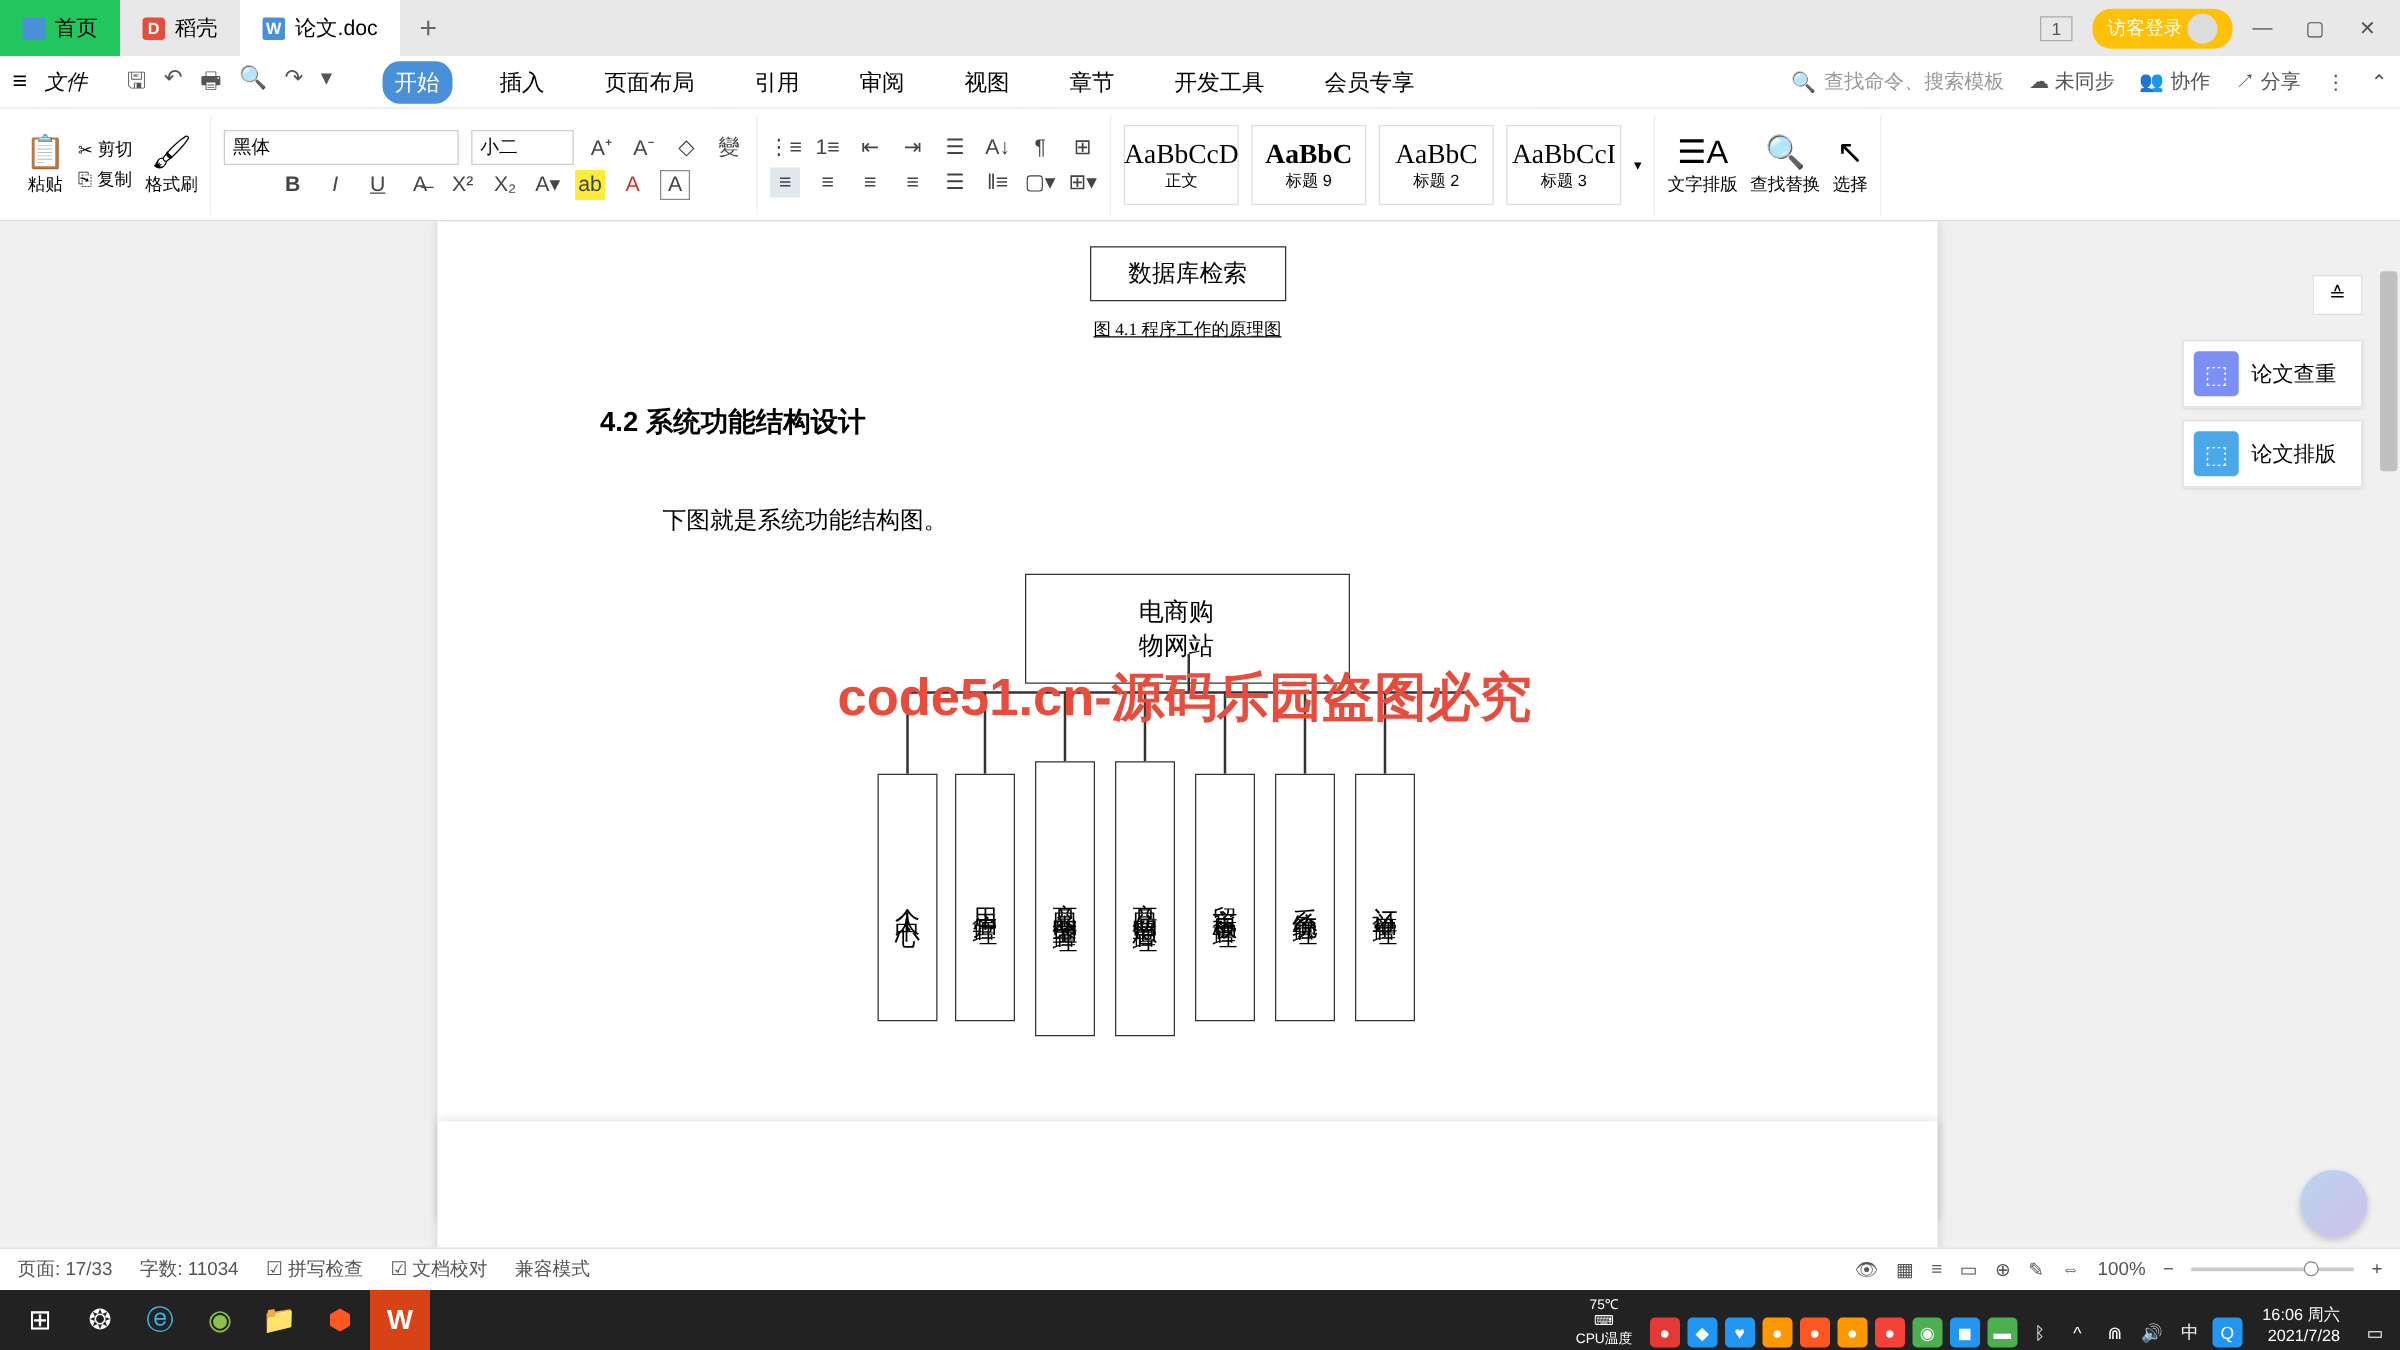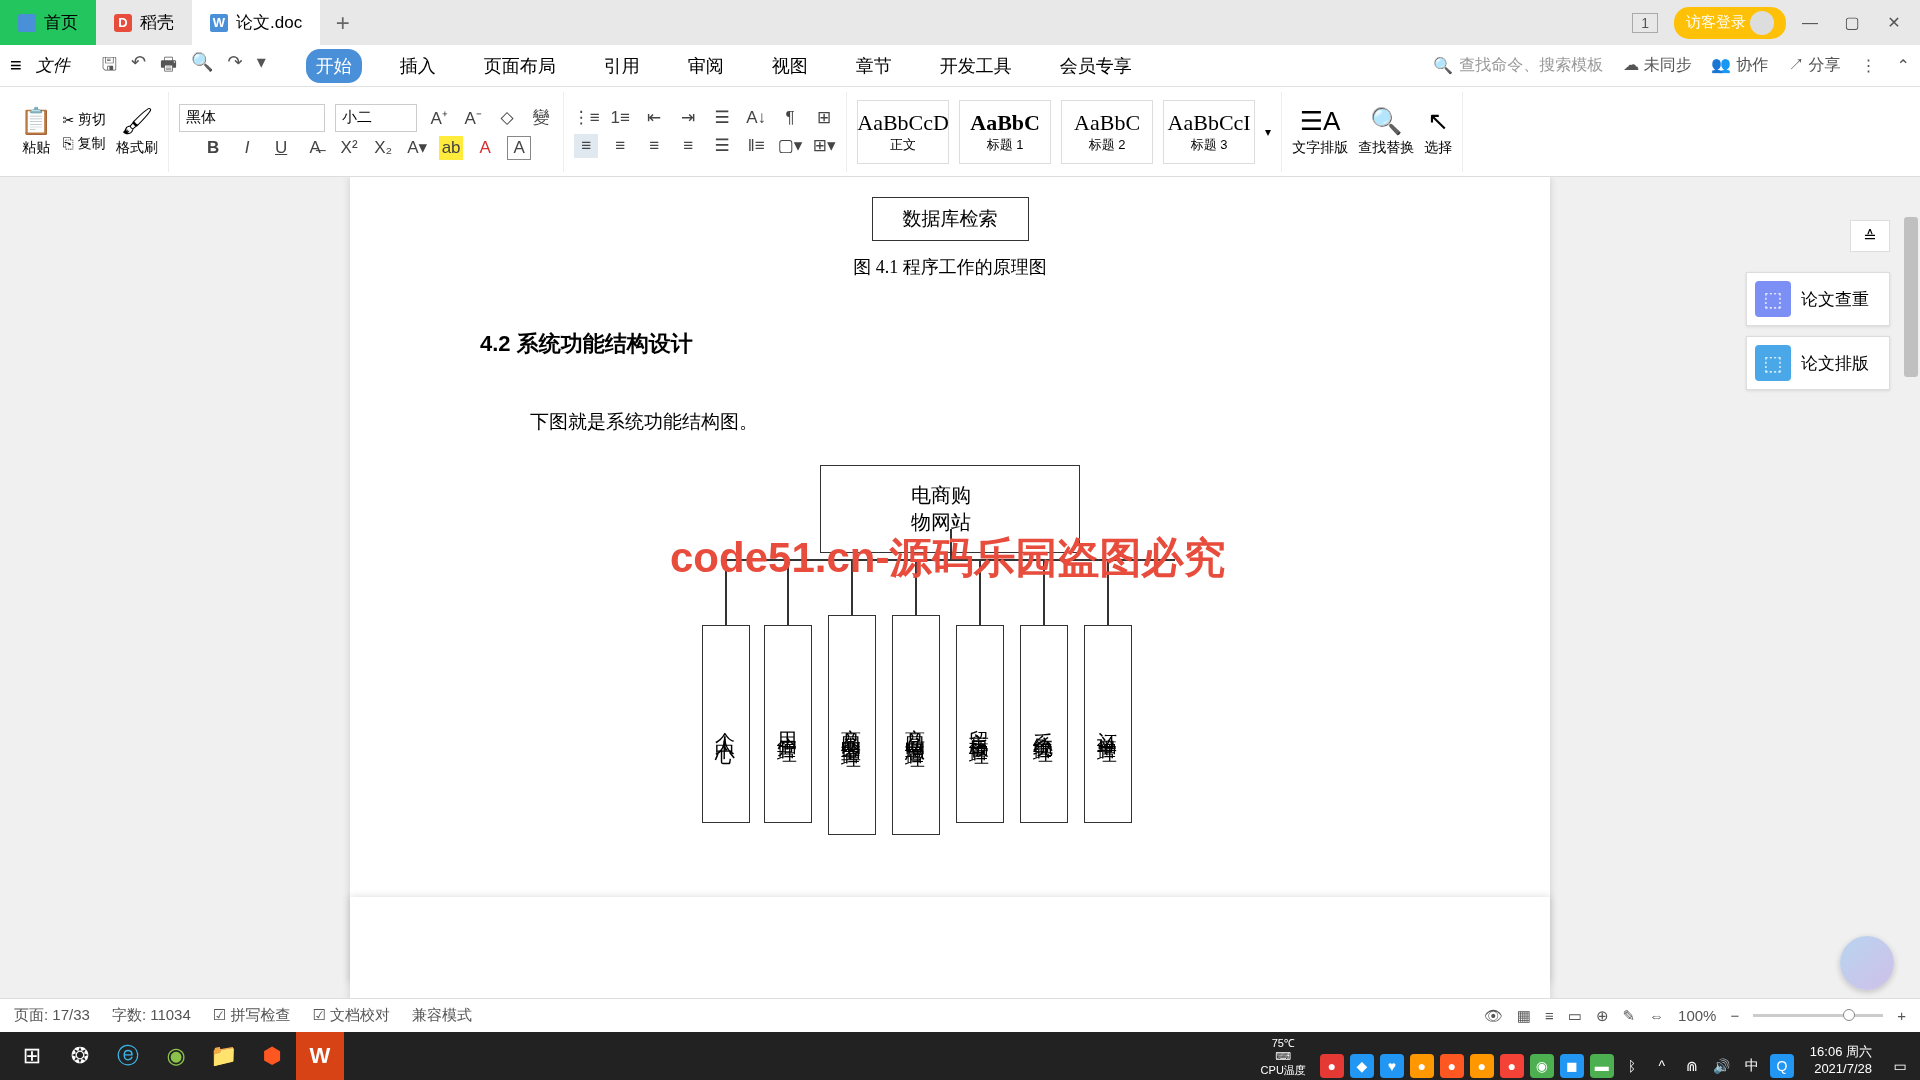--- a/index.html
+++ b/index.html
@@ -37,32 +37,32 @@
 .search-box { display: flex; align-items: center; gap: 6px; color: #999; }
 
 
 .ribbon { height: 90px; background: #fff; display: flex; align-items: center; padding: 0 10px; border-bottom: 1px solid #ddd; z-index: 10; position: relative; }
 .ribbon-group { display: flex; flex-direction: column; align-items: center; padding: 0 10px; border-right: 1px solid #eee; height: 80px; justify-content: center; gap: 4px; }
 .ribbon-group.row { flex-direction: row; gap: 10px; }
 .ribbon-btn-lg { display: flex; flex-direction: column; align-items: center; font-size: 14px; gap: 2px; cursor: pointer; }
 .ribbon-icon-lg { font-size: 26px; }
 .ribbon-sm-col { display: flex; flex-direction: column; gap: 6px; font-size: 14px; }
 .ribbon-sm-item { display: flex; align-items: center; gap: 4px; cursor: pointer; }
-.font-select { width: 146px; height: 28px; border: 1px solid #ccc; padding: 0 6px; font-size: 15px; }
+.font-select { width: 188px; height: 28px; border: 1px solid #ccc; padding: 0 6px; font-size: 15px; }
 .size-select { width: 82px; height: 28px; border: 1px solid #ccc; padding: 0 6px; font-size: 15px; }
 .fmt-row { display: flex; gap: 10px; align-items: center; }
 .fmt-btn { width: 24px; height: 24px; display: flex; align-items: center; justify-content: center; font-size: 17px; color: #444; cursor: pointer; }
 .style-box { width: 92px; height: 64px; border: 1px solid #ddd; display: flex; flex-direction: column; align-items: center; justify-content: center; font-size: 13px; cursor: pointer; }
 .style-preview { font-size: 22px; font-family: serif; }
 
 
 .doc-area { position: absolute; top: 177px; left: 0; right: 0; bottom: 48px; background: #f0f0f0; overflow: hidden; z-index: 1; }
 .page { position: absolute; left: 350px; top: 0; width: 1200px; background: #fff; box-shadow: 0 0 8px rgba(0,0,0,0.15); padding: 20px 80px 60px; }
 .db-box { border: 1px solid #333; padding: 8px 30px; font-size: 19px; font-family: SimSun, serif; width: fit-content; margin: 0 auto 14px; }
-.fig-caption { text-align: center; font-size: 18px; font-family: SimSun, serif; margin-bottom: 50px; }
+.fig-caption { text-align: center; font-size: 14px; font-family: SimSun, serif; margin-bottom: 50px; text-decoration: underline; }
 .section-title { font-size: 22px; font-weight: bold; font-family: SimHei, sans-serif; margin: 20px 0 50px 50px; }
 .body-text { font-size: 19px; font-family: SimSun, serif; margin: 10px 0 30px 100px; }
 
 .diagram { position: relative; margin: 0 auto; width: 520px; height: 380px; }
 .diag-root { border: 1.5px solid #333; padding: 16px 90px; font-size: 20px; font-family: SimSun, serif; position: absolute; top: 0; left: 50%; transform: translateX(-50%); background: #fff; }
 .diag-leaf { border: 1.5px solid #333; width: 48px; height: 198px; position: absolute; top: 160px; writing-mode: vertical-rl; text-orientation: upright; font-size: 20px; font-family: SimSun, serif; display: flex; align-items: center; justify-content: center; letter-spacing: 4px; background: #fff; }
 .diag-line { position: absolute; background: #333; }
 .page-num { text-align: center; font-size: 15px; color: #666; margin-top: 60px; }
 .page2 { position: absolute; left: 350px; top: 720px; width: 1200px; height: 200px; background: #fff; box-shadow: 0 0 8px rgba(0,0,0,0.15); }
 
@@ -256,21 +256,21 @@
       <span class="fmt-btn">⊞▾</span>
     </div>
   </div>
   <div class="ribbon-group row">
     <div class="style-box">
         <span class="style-preview">AaBbCcD</span>
         <span>正文</span>
       </div>
     <div class="style-box">
         <span class="style-preview" style="font-weight:bold">AaBbC</span>
-        <span>标题 1</span>
+        <span>标题 9</span>
       </div>
     <div class="style-box">
         <span class="style-preview">AaBbC</span>
         <span>标题 2</span>
       </div>
     <div class="style-box">
         <span class="style-preview">AaBbCcI</span>
         <span>标题 3</span>
       </div>
     <span style="font-size:12px;cursor:pointer">▾</span>

